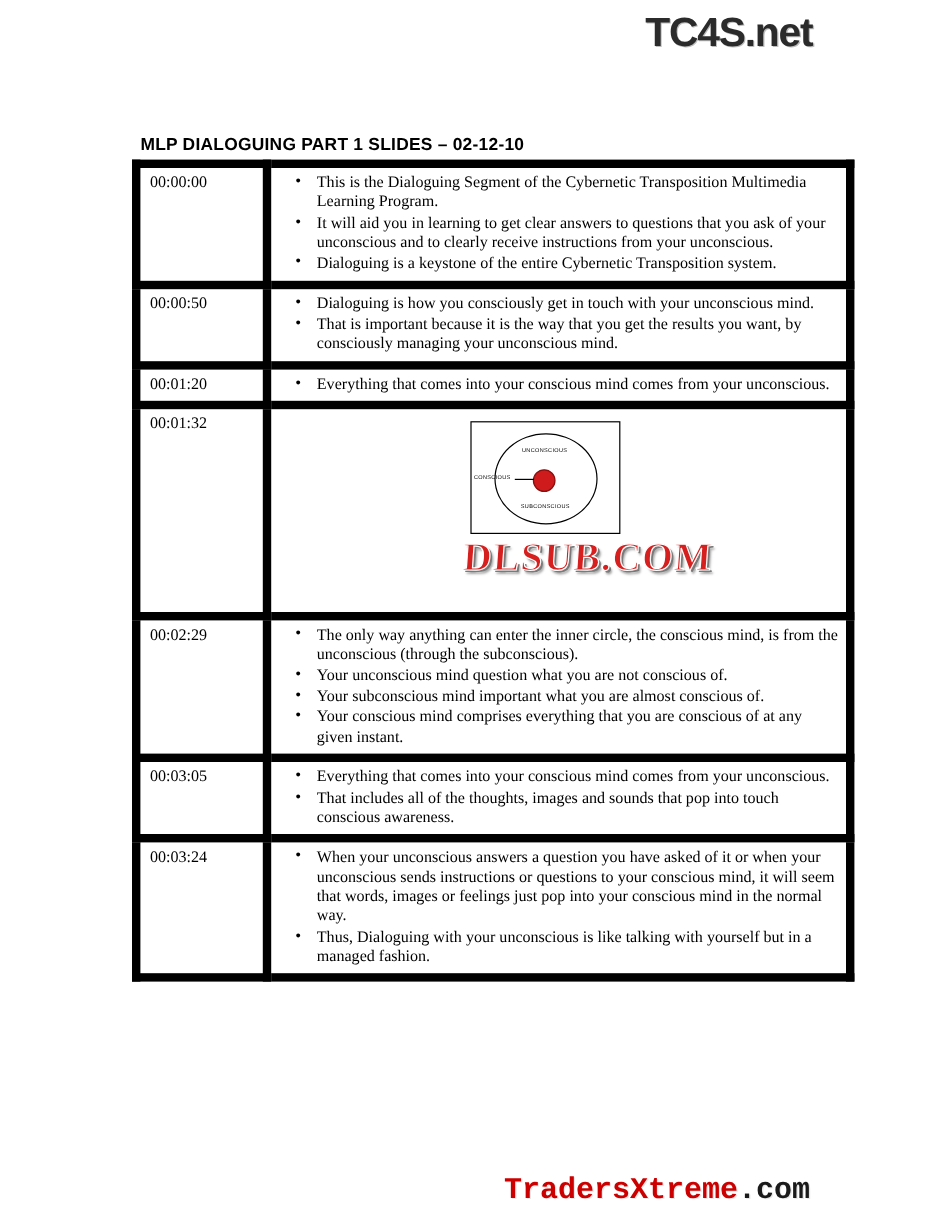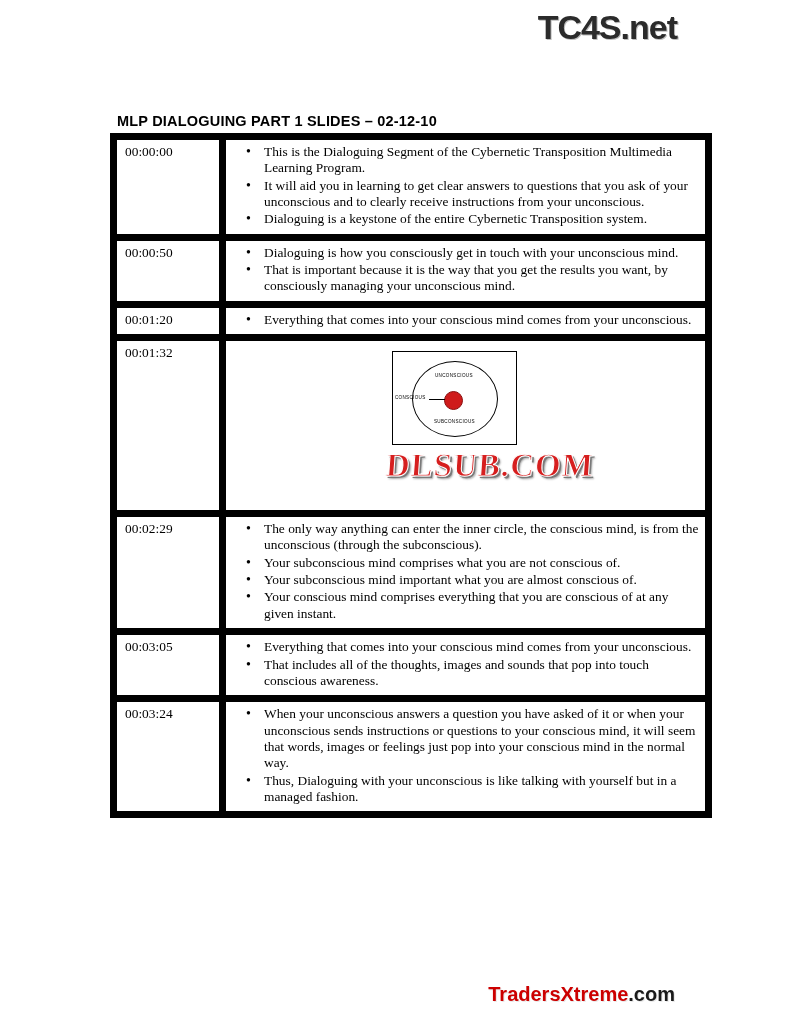--- a/index.html
+++ b/index.html
@@ -168,23 +168,23 @@
       -1px -1px 0 #ffffff,
        3px 3px 2px rgba(0,0,0,0.35);
     transform: skewX(-4deg);
   }
 
   
   .bottom-watermark {
     position: absolute;
     bottom: 18px;
     right: 20px;
-    font-family: Liberation Sans, sans-serif;
-    font-weight: bold;
-    font-size: 20px;
+    font-family: Liberation Mono, monospace;
+    font-weight: bold;
+    font-size: 25px;
     letter-spacing: 0px;
   }
   .bw-red { color: #cc0000; text-shadow: 1px 1px 0 #e8e8e8; }
   .bw-black { color: #1a1a1a; text-shadow: 1px 1px 0 #e8e8e8; }
 </style>
 </head>
 <body>
 
 <div class="page">
 
@@ -239,21 +239,21 @@
             <div class="dlsub">DLSUB.COM</div>
           </div>
         </td>
       </tr>
 
       <tr>
         <td class="col-time">00:02:29</td>
         <td class="col-body">
           <ul class="bullets">
             <li>The only way anything can enter the inner circle, the conscious mind, is from the unconscious (through the subconscious).</li>
-            <li>Your subconscious mind comprises what you are not conscious of.</li>
+            <li>Your unconscious mind question what you are not conscious of.</li>
             <li>Your subconscious mind important what you are almost conscious of.</li>
             <li>Your conscious mind comprises everything that you are conscious of at any given instant.</li>
           </ul>
         </td>
       </tr>
 
       <tr>
         <td class="col-time">00:03:05</td>
         <td class="col-body">
           <ul class="bullets">

